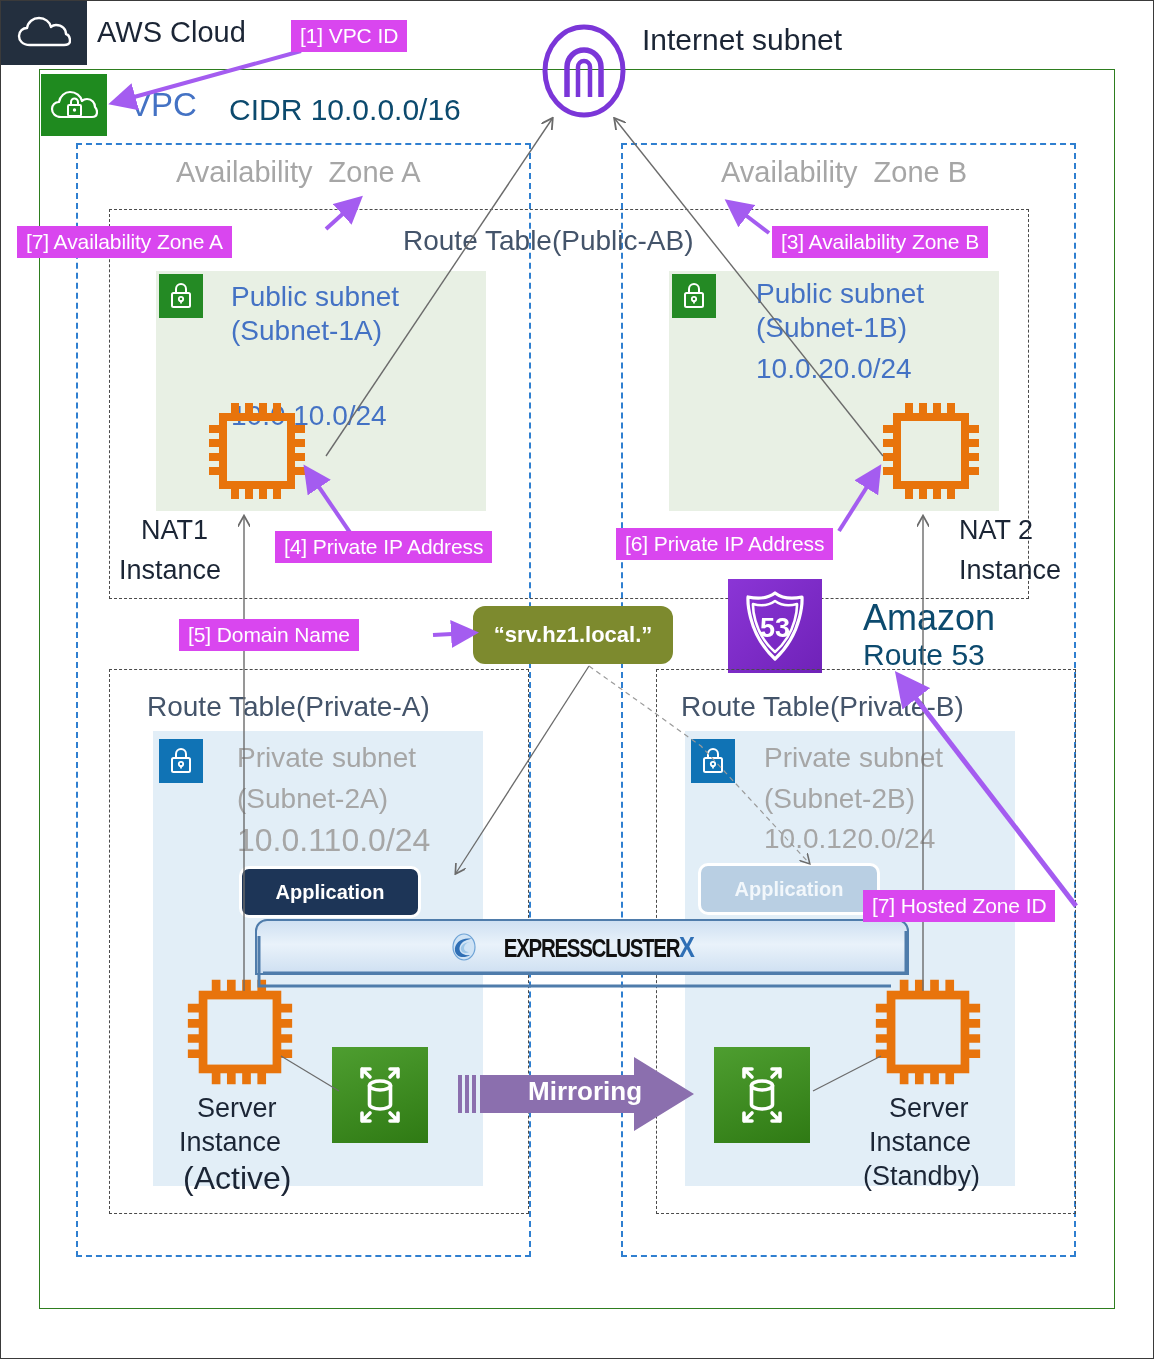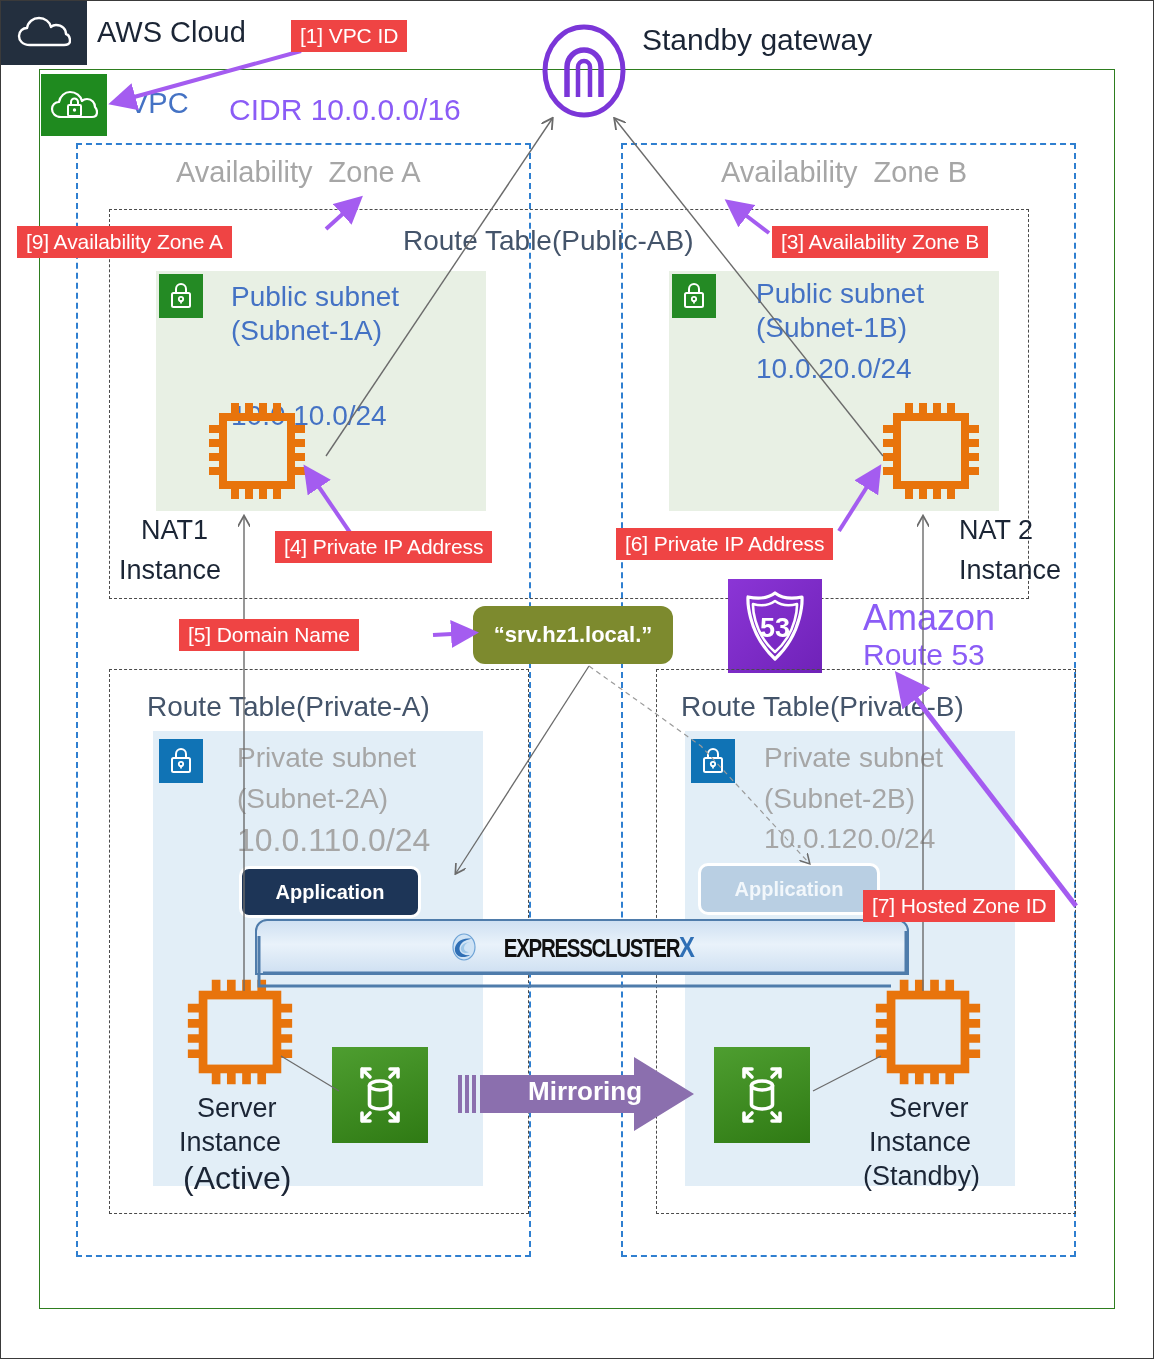--- a/index.html
+++ b/index.html
@@ -19,26 +19,26 @@
   .tile{display:flex;align-items:center;justify-content:center;}
   .tile svg{display:block;}
   .aws-logo-tile{left:0;top:0;width:86px;height:64px;background:#232f3e;}
   .vpc-tile{left:40px;top:73px;width:66px;height:62px;background:#1f8a1f;}
   .lock-green{width:44px;height:44px;background:#248a24;}
   .lock-blue{width:44px;height:44px;background:#1073b5;}
   .r53-tile{width:94px;height:94px;background:linear-gradient(135deg,#8b35d6,#6f22b8);}
   .ebs-tile{width:96px;height:96px;background:linear-gradient(160deg,#4e9e30,#2f7a14);}
 
   
-  .callout{background:#ef4444;color:#fff;font-size:21px;padding:4px 9px;letter-spacing:-.1px;}
+  .callout{background:#d946ef;color:#fff;font-size:21px;padding:4px 9px;letter-spacing:-.1px;}
   .blue-lbl{color:#4472c4;}
   .grey-lbl{color:#a6a6a6;}
   .dark-lbl{color:#1b2535;}
   .slate-lbl{color:#44546a;}
-  .black-lbl{color:#8b5cf6;}
+  .black-lbl{color:#0c4a6e;}
 
   .domain-box{background:#7d8a2e;color:#fff;font-weight:bold;font-size:22px;border-radius:12px;display:flex;align-items:center;justify-content:center;}
   .app-box{border-radius:10px;display:flex;align-items:center;justify-content:center;font-weight:bold;font-size:20px;color:#fff;}
   .app-active{background:#1d3557;border:3px solid #fff;}
   .app-standby{background:#b9cfe3;border:3px solid #fff;color:#f2f7fb;}
 
   .ec-banner{background:linear-gradient(180deg,#cfe0f2,#e9f2fa 45%,#cfe0f2);border:2px solid #4f7cab;border-radius:12px 12px 0 0;display:flex;align-items:center;justify-content:center;}
   .ec-text{font-family:"Liberation Sans",sans-serif;font-weight:bold;font-size:25px;letter-spacing:-1.6px;color:#111;transform:scaleX(.82);transform-origin:center;}
   .ec-x{color:#2f6fb5;font-size:29px;}
 
@@ -59,31 +59,31 @@
   <div class="txt dark-lbl" style="left:96px;top:15px;font-size:29px;">AWS Cloud</div>
 
   <div class="abs tile vpc-tile">
     <svg width="48" height="40" viewBox="0 0 48 40">
       <path d="M11 32 C5 32 2 28 2 24 C2 20 5 17 9 17 C10 11 15 7 20 7 C26 7 31 11 32 16 C33 15 35 14 37 14 C42 14 45 18 45 22 C46 23 47 25 47 27 C47 30 45 32 42 32 Z" fill="none" stroke="#fff" stroke-width="2.2" stroke-linejoin="round"></path>
       <rect x="18" y="20" width="13" height="11" rx="1.2" fill="none" stroke="#fff" stroke-width="2"></rect>
       <path d="M21 20 v-3 a3.5 3.5 0 0 1 7 0 v3" fill="none" stroke="#fff" stroke-width="2"></path>
       <circle cx="24.5" cy="25" r="1.7" fill="#fff"></circle>
     </svg>
   </div>
-  <div class="txt blue-lbl" style="left:128px;top:86px;font-size:29px;">VPC</div>
+  <div class="txt blue-lbl" style="left:128px;top:86px;font-size:33px;">VPC</div>
   <div class="txt black-lbl" style="left:228px;top:92px;font-size:30px;">CIDR 10.0.0.0/16</div>
 
   <div class="abs" style="left:540px;top:22px;width:86px;height:96px;">
     <svg width="86" height="96" viewBox="0 0 86 96">
       <ellipse cx="43" cy="48" rx="39" ry="44" fill="none" stroke="#7b36d8" stroke-width="5"></ellipse>
       <path d="M26 74 V44 a17 17 0 0 1 34 0 V74" fill="none" stroke="#7b36d8" stroke-width="5.5" stroke-linecap="butt"></path>
       <path d="M37 74 V44 a6 6 0 0 1 12 0 V74" fill="none" stroke="#7b36d8" stroke-width="4.5"></path>
     </svg>
   </div>
-  <div class="txt dark-lbl" style="left:641px;top:22px;font-size:30px;">Standby gateway</div>
+  <div class="txt dark-lbl" style="left:641px;top:22px;font-size:30px;">Internet subnet</div>
 
   <div class="abs az-box" style="left:75px;top:142px;width:455px;height:1114px;"></div>
   <div class="abs az-box" style="left:620px;top:142px;width:455px;height:1114px;"></div>
 
   <div class="txt grey-lbl" style="left:175px;top:155px;font-size:29px;">Availability  Zone A</div>
   <div class="txt grey-lbl" style="left:720px;top:155px;font-size:29px;">Availability  Zone B</div>
 
   <div class="abs rt-box" style="left:108px;top:208px;width:920px;height:390px;"></div>
   <div class="txt slate-lbl" style="left:402px;top:224px;font-size:28px;">Route Table(Public-AB)</div>
 
@@ -307,21 +307,21 @@
     <path d="M350 533 L307 470" fill="none" stroke="#a45cf0" stroke-width="4" marker-end="url(#ah-purple)"></path>
     <path d="M838 530 L876 470" fill="none" stroke="#a45cf0" stroke-width="4" marker-end="url(#ah-purple)"></path>
     <path d="M432 634 L470 632" fill="none" stroke="#a45cf0" stroke-width="4" marker-end="url(#ah-purple)"></path>
     <path d="M1075 905 L900 678" fill="none" stroke="#a45cf0" stroke-width="5" marker-end="url(#ah-purple)"></path>
   </svg>
 
   <div class="abs callout" style="left:290px;top:19px;">
     <span>[1] VPC ID</span>
   </div>
   <div class="abs callout" style="left:16px;top:225px;">
-    <span>[9] Availability Zone A</span>
+    <span>[7] Availability Zone A</span>
   </div>
   <div class="abs callout" style="left:771px;top:225px;">
     <span>[3] Availability Zone B</span>
   </div>
   <div class="abs callout" style="left:274px;top:530px;">
     <span>[4] Private IP Address</span>
   </div>
   <div class="abs callout" style="left:178px;top:618px;">
     <span>[5] Domain Name</span>
   </div>

